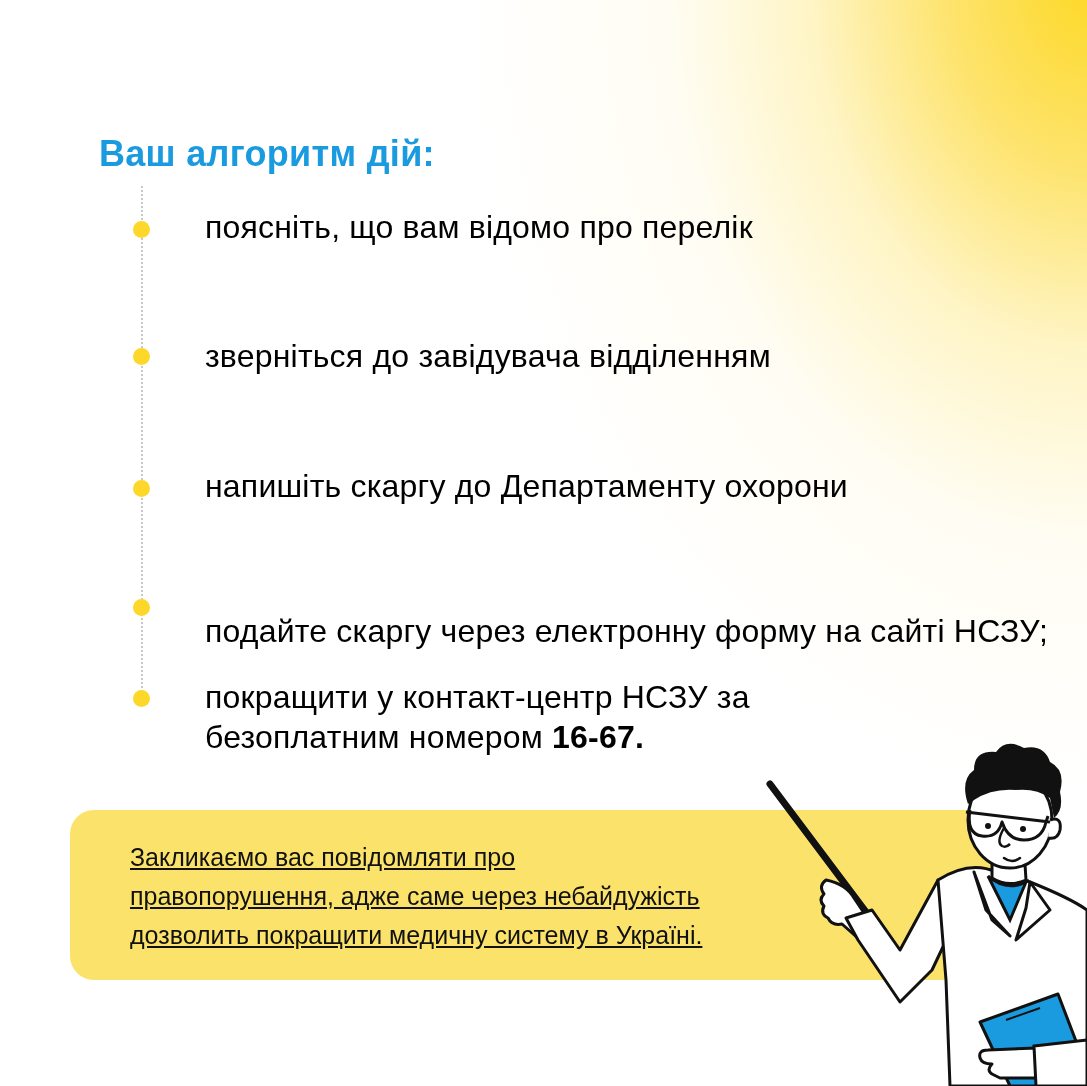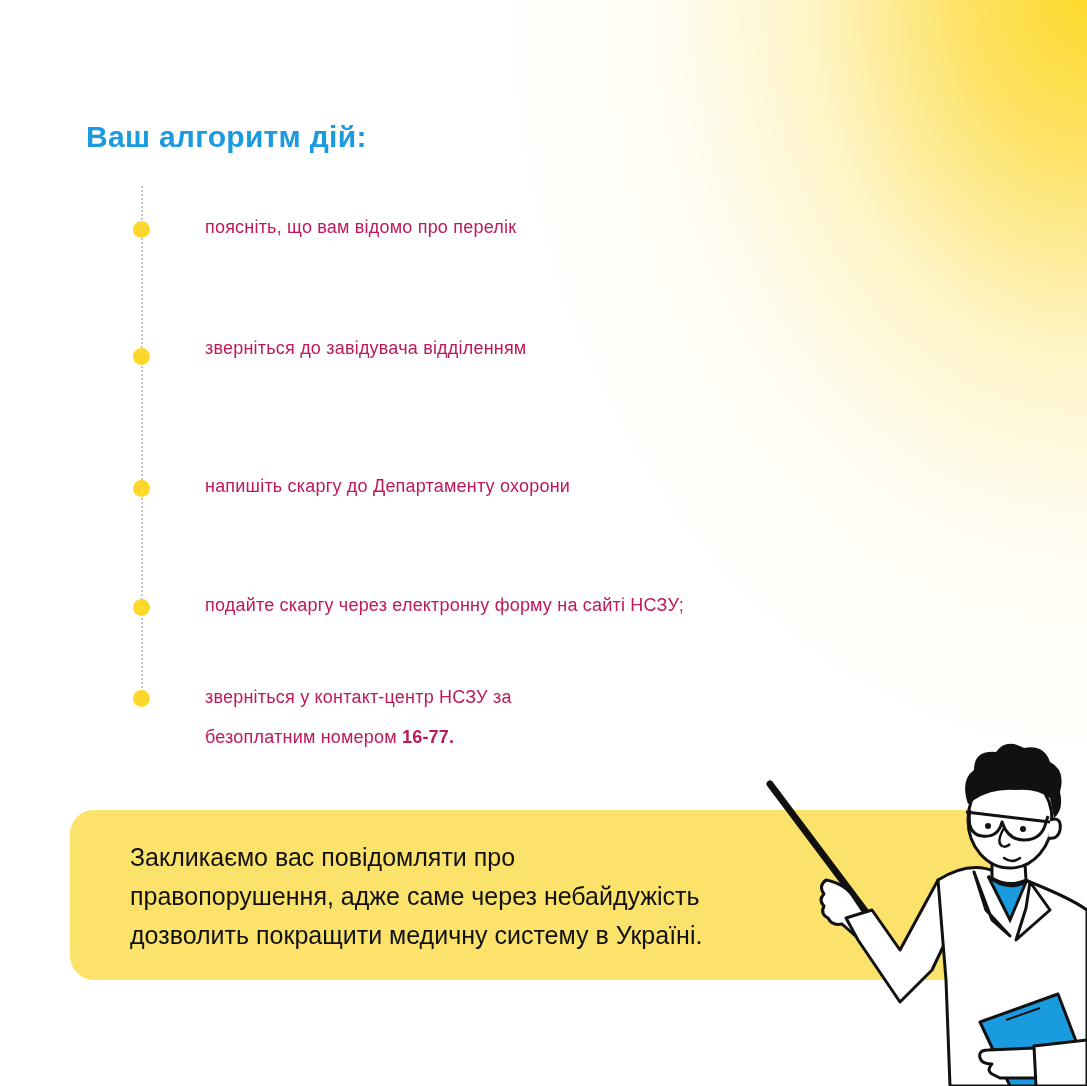--- a/index.html
+++ b/index.html
@@ -14,44 +14,44 @@
     background:
       radial-gradient(ellipse 620px 820px at 1090px -20px,
         rgba(253,216,38,1) 0%,
         rgba(253,222,80,0.85) 22%,
         rgba(254,236,150,0.55) 45%,
         rgba(255,246,210,0.28) 68%,
         rgba(255,252,240,0.0) 100%);
   }
   .title {
     position: absolute; left: 86px; top: 120px;
-    font-size: 30px; font-weight: 700; color: #1a9be0;
-    letter-spacing: 0.3px; margin: 0;
+    font-size: 36px; font-weight: 700; color: #1a9be0;
+    letter-spacing: 0.3px; margin: 13px;
   }
   .timeline-line {
     position: absolute; left: 141px; top: 186px; width: 0; height: 514px;
     border-left: 2px dotted #c8c8c8;
   }
   .step { position: absolute; left: 0; width: 1087px; }
   .step .dot {
     position: absolute; left: 133px; width: 17px; height: 17px;
     border-radius: 50%; background: #fdd72a;
   }
   .step .text {
-    position: absolute; left: 205px; font-size: 18px; line-height: 40px;
-    letter-spacing: 0.2px; white-space: nowrap; color: #be185d;
+    position: absolute; left: 205px; font-size: 32px; line-height: 40px;
+    letter-spacing: 0.2px; white-space: nowrap; color: #000000;
   }
   .step .text b { font-weight: 700; }
   .callout {
     position: absolute; left: 70px; top: 810px; width: 940px; height: 170px;
     background: #fbe36b; border-radius: 24px 0 0 24px;
   }
   .callout-text {
     position: absolute; left: 130px; top: 838px; font-size: 25px;
-    line-height: 39px; color: #111; white-space: nowrap;
+    line-height: 39px; color: #111; white-space: nowrap; text-decoration: underline;
   }
   .character { position: absolute; left: 760px; top: 740px; width: 327px; height: 346px; }
 </style>
 </head>
 <body>
 
 <div class="bg-gradient"></div>
 
 <h1 class="title">Ваш алгоритм дій:</h1>
 
@@ -59,44 +59,44 @@
 
 <div class="step" style="top:0">
   <div class="dot" style="top:221px"></div>
   <div class="text" style="top:207px">
     <div>поясніть, що вам відомо про перелік</div>
   </div>
 </div>
 
 <div class="step" style="top:0">
   <div class="dot" style="top:348px"></div>
-  <div class="text" style="top:328px">
+  <div class="text" style="top:336px">
     <div>зверніться до завідувача відділенням</div>
   </div>
 </div>
 
 <div class="step" style="top:0">
   <div class="dot" style="top:480px"></div>
   <div class="text" style="top:466px">
     <div>напишіть скаргу до Департаменту охорони</div>
   </div>
 </div>
 
 <div class="step" style="top:0">
   <div class="dot" style="top:599px"></div>
-  <div class="text" style="top:585px">
+  <div class="text" style="top:611px">
     <div>подайте скаргу через електронну форму на сайті НСЗУ;</div>
   </div>
 </div>
 
 <div class="step" style="top:0">
   <div class="dot" style="top:690px"></div>
   <div class="text" style="top:677px">
-    <div>зверніться у контакт-центр НСЗУ за</div>
-    <div><span>безоплатним номером </span><b>16-77.</b></div>
+    <div>покращити у контакт-центр НСЗУ за</div>
+    <div><span>безоплатним номером </span><b>16-67.</b></div>
   </div>
 </div>
 
 <div class="callout"></div>
 <div class="callout-text">
   <div>Закликаємо вас повідомляти про</div>
   <div>правопорушення, адже саме через небайдужість</div>
   <div>дозволить покращити медичну систему в Україні.</div>
 </div>
 

